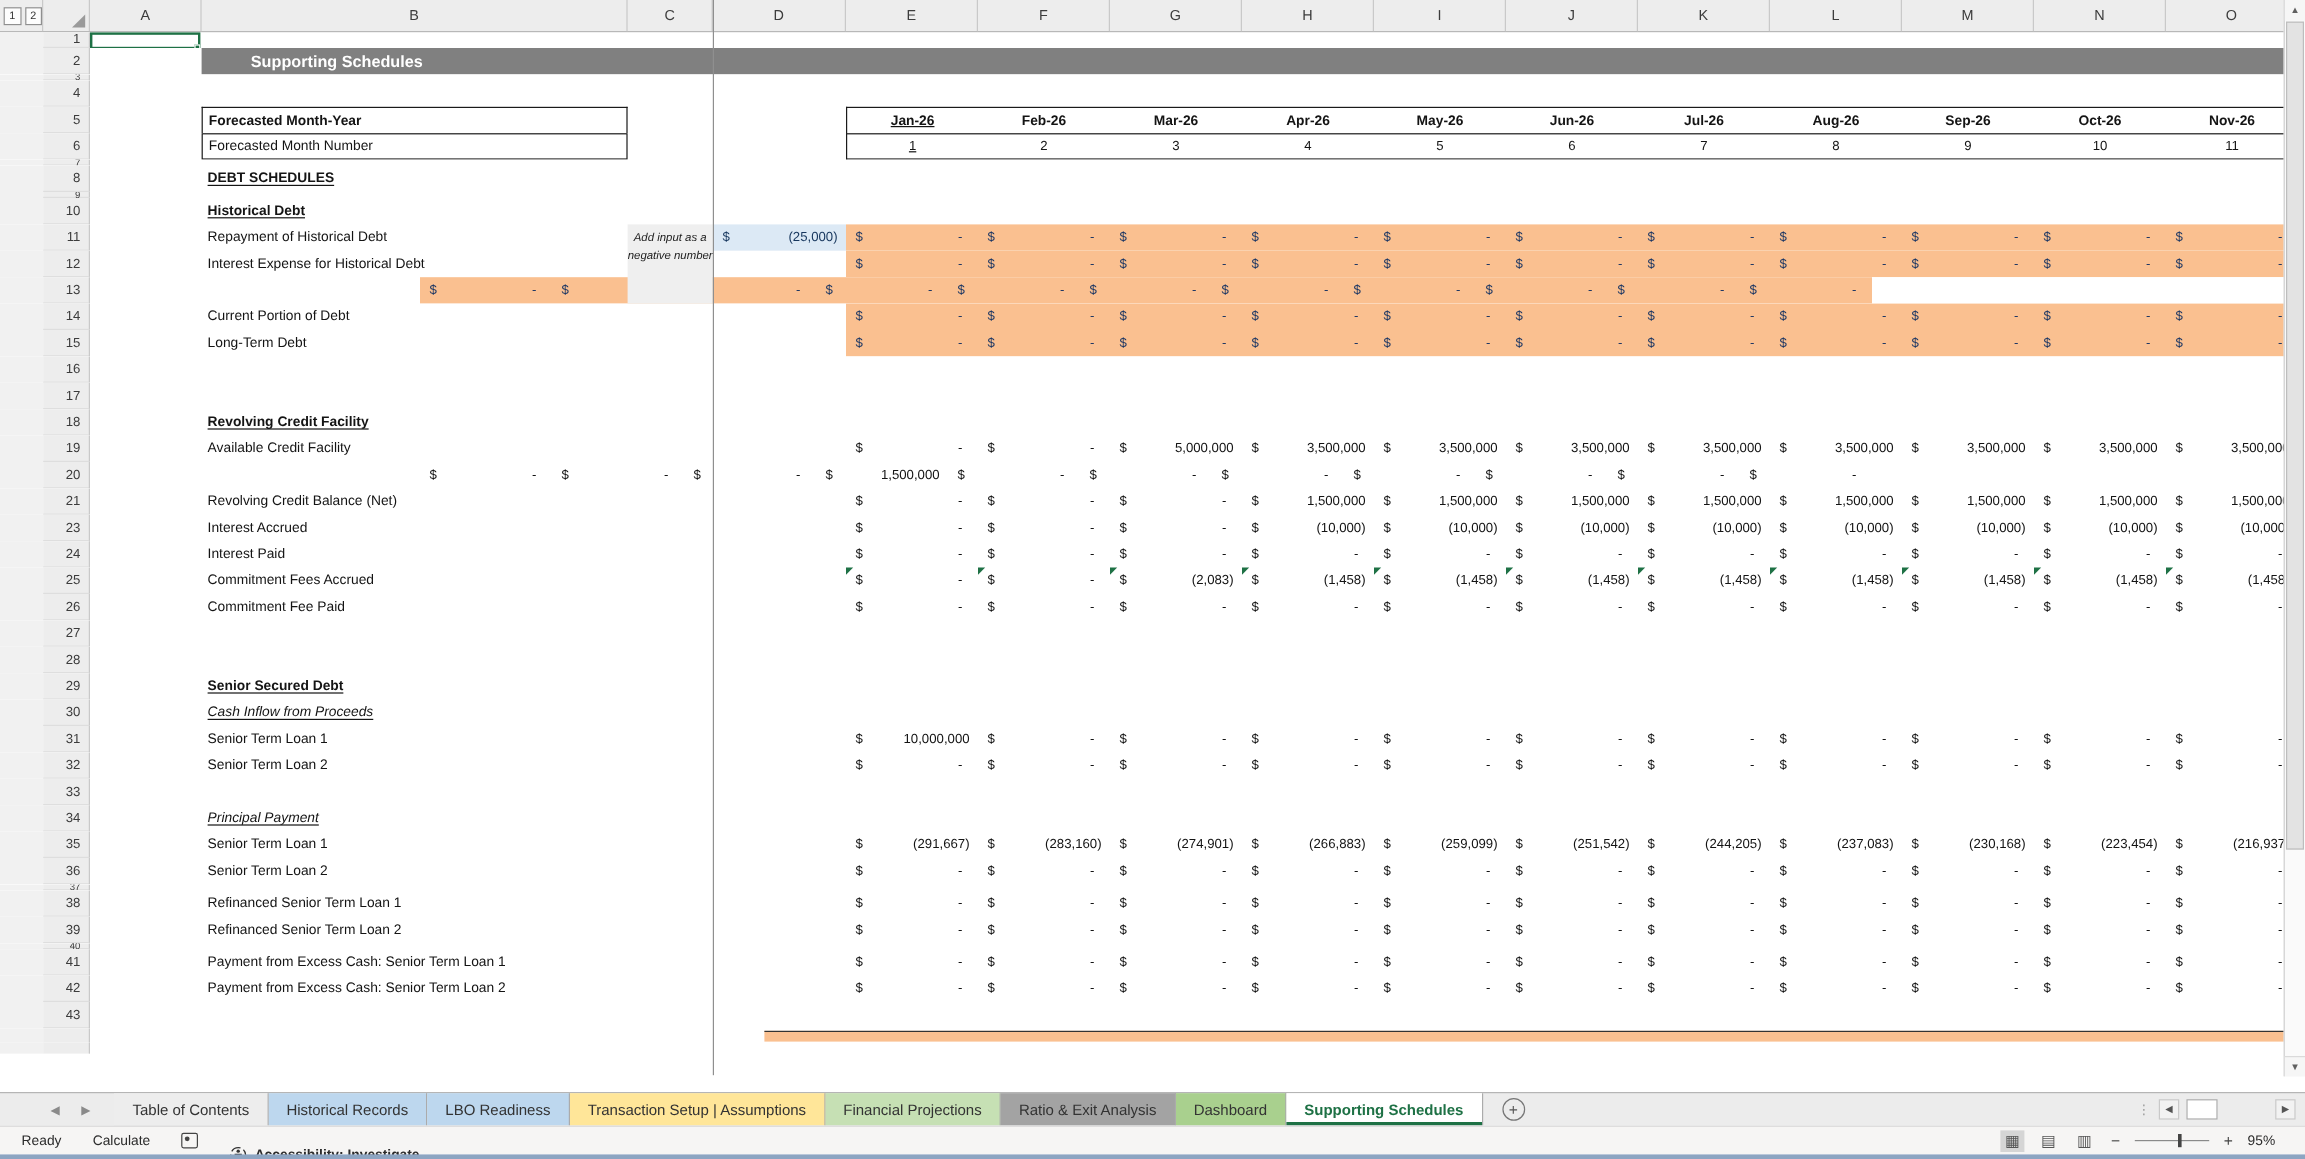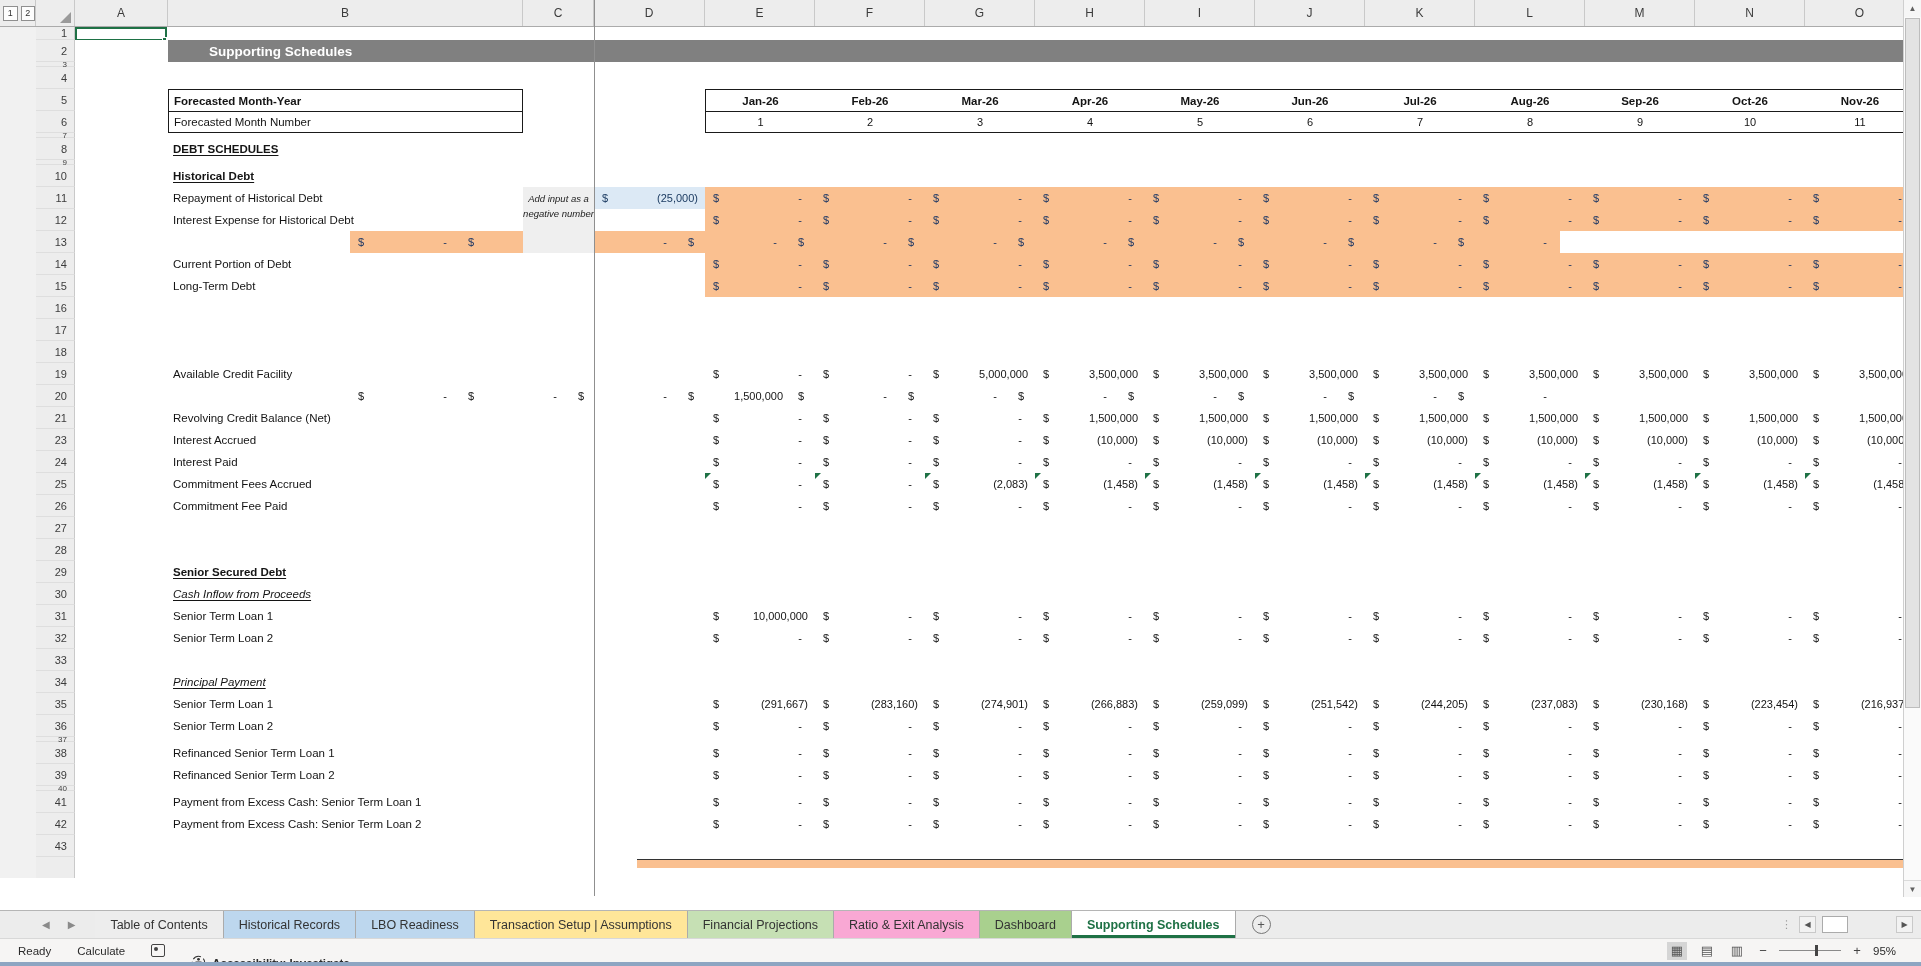--- a/index.html
+++ b/index.html
@@ -30,21 +30,21 @@
   .cur { padding-left:8px; } .val { padding-right:7px; } .val.dash { padding-right:13px; }
   .orange { background:#FAC090; color:#1F3864; }
   .d-blue { background:#DCE9F5; color:#17375E; }
   .lbl-bold { font-weight:bold; text-decoration:underline; text-underline-offset:2px; }
   .lbl-italic { font-style:italic; text-decoration:underline; text-underline-offset:2px; }
   .titlebar { height:100%; width:1753px; background:#808080; color:#fff; font-weight:bold; font-size:13.5px; display:flex; align-items:center; padding-left:41px; }
   .sel-box { position:absolute; left:0; top:0; right:1px; bottom:-1px; border:2px solid #1E7145; background:#fff; }
   .sel-handle { position:absolute; right:-2px; bottom:-3px; width:5px; height:5px; background:#1E7145; border:1px solid #fff; }
   .mon { font-weight:bold; justify-content:center; font-size:11.5px; }
   .mnum { justify-content:center; font-size:11px; }
-  .bt { border-top:1.5px solid #1a1a1a; } .bb { border-bottom:1.5px solid #1a1a1a; } .bl { border-left:1.5px solid #1a1a1a; }
+  .bt { border-top:1.5px solid #1a1a1a; } .bb { border-bottom:1.5px solid #1a1a1a; } .bl { border-left:1.5px solid #1a1a1a;text-decoration:underline; }
   .bmid { border-top:1px solid #1a1a1a; }
   .note-block { position:absolute; left:523px; top:0; width:71px; height:66px; background:#EFEFEF; z-index:2;
         font-size:9.5px; font-style:italic; color:#222; text-align:center; line-height:1.55; padding-top:5px; }
   .tri { position:absolute; left:0; top:0; width:0; height:0; border-top:6px solid #1E7145; border-right:6px solid transparent; }
   .partial-orange { position:absolute; left:637px; top:2px; width:1278px; height:9px; background:#FAC090; border-top:1px solid #333; }
   .pane-divider { position:absolute; left:594px; top:0; width:1px; height:896px; background:#8f8f8f; z-index:4; }
 
   
   #vscroll { position:absolute; right:0; top:0; width:18px; height:897px; background:#FAFAFA; border-left:1px solid #CFCFCF; z-index:6; }
   .vs-btn { position:absolute; left:0; width:17px; height:17px; display:flex; align-items:center; justify-content:center; font-size:8px; color:#606060; background:#F6F6F6; }
@@ -477,20 +477,23 @@
         </div>
         <div class="row r22">
           <div class="gut"></div>
           <div class="rn">17</div>
           <div class="cA"></div>
         </div>
         <div class="row r22">
           <div class="gut"></div>
           <div class="rn">18</div>
           <div class="cA"></div>
+          <div class="cB">
+            <span class="lbl-bold">Revolving Credit Facility</span>
+          </div>
         </div>
         <div class="row r22">
           <div class="gut"></div>
           <div class="rn">19</div>
           <div class="cA"></div>
           <div class="cB">
             <span>Available Credit Facility</span>
           </div>
           <div class="cC"></div>
           <div class="cD"></div>
@@ -1377,21 +1380,21 @@
     <div class="tab-nav">
       <span>◀</span>
       <span>▶</span>
     </div>
     <div id="tabs-holder" style="display:flex;align-items:stretch;">
         <div class="tab" style="background: rgb(237, 237, 237);">Table of Contents</div>
         <div class="tab" style="background: rgb(189, 215, 238);">Historical Records</div>
         <div class="tab" style="background: rgb(189, 215, 238);">LBO Readiness</div>
         <div class="tab" style="background: rgb(255, 230, 153);">Transaction Setup | Assumptions</div>
         <div class="tab" style="background: rgb(198, 224, 180);">Financial Projections</div>
-        <div class="tab" style="background: #f9a8d4;">Ratio &amp; Exit Analysis</div>
+        <div class="tab" style="background: #a3a3a3;">Ratio &amp; Exit Analysis</div>
         <div class="tab" style="background: rgb(169, 208, 142);">Dashboard</div>
         <div class="tab active">Supporting Schedules</div>
       </div>
     <div class="plus-btn">+</div>
     <div class="tab-right">
       <span class="dots">⋮</span>
       <div class="hs-btn">◀</div>
       <div class="hs-thumb"></div>
       <div class="hs-track"></div>
       <div class="hs-btn">▶</div>

